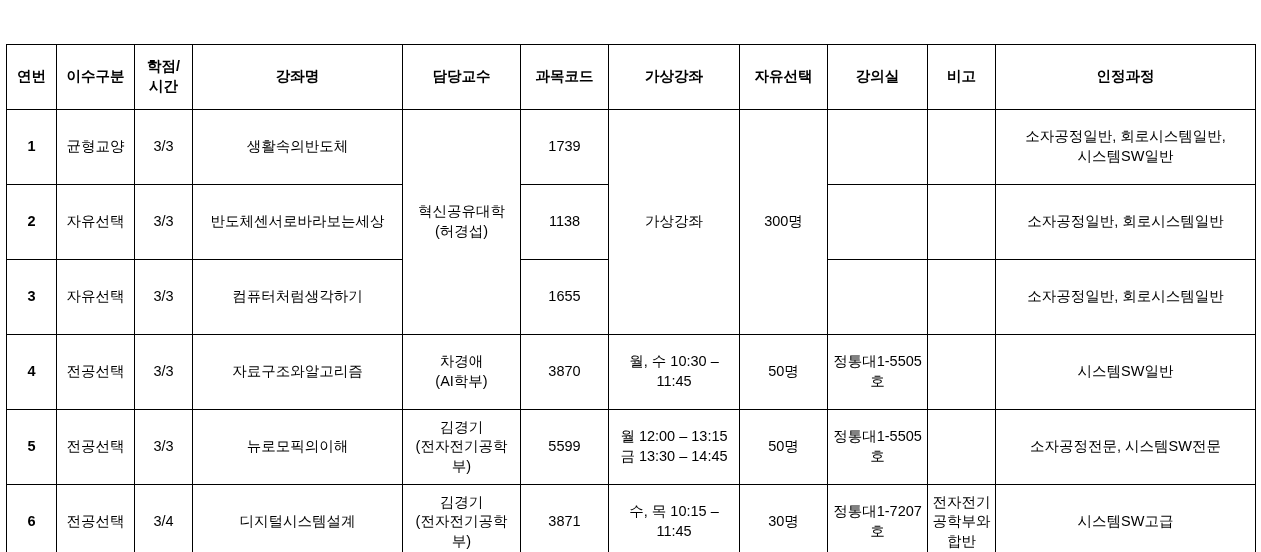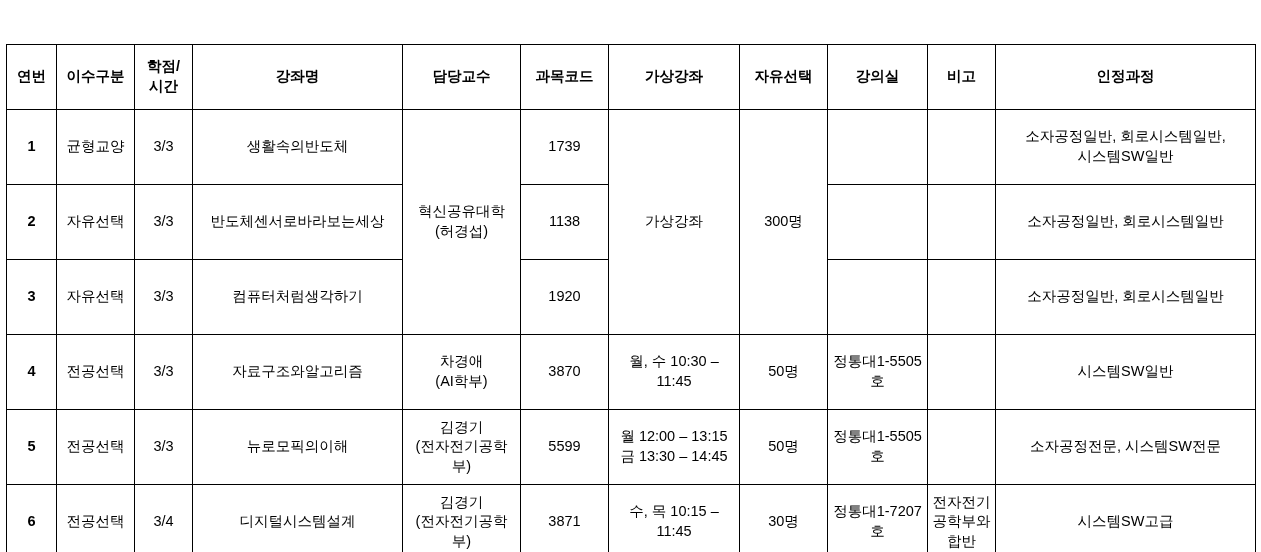--- a/index.html
+++ b/index.html
@@ -122,21 +122,21 @@
         <td></td>
         <td></td>
         <td>소자공정일반,  회로시스템일반</td>
       </tr>
 
       <tr>
         <td class="seq">3</td>
         <td>자유선택</td>
         <td>3/3</td>
         <td>컴퓨터처럼생각하기</td>
-        <td>1920</td>
+        <td>1655</td>
         <td></td>
         <td></td>
         <td>소자공정일반,  회로시스템일반</td>
       </tr>
 
       <tr>
         <td class="seq">4</td>
         <td>전공선택</td>
         <td>3/3</td>
         <td>자료구조와알고리즘</td>

